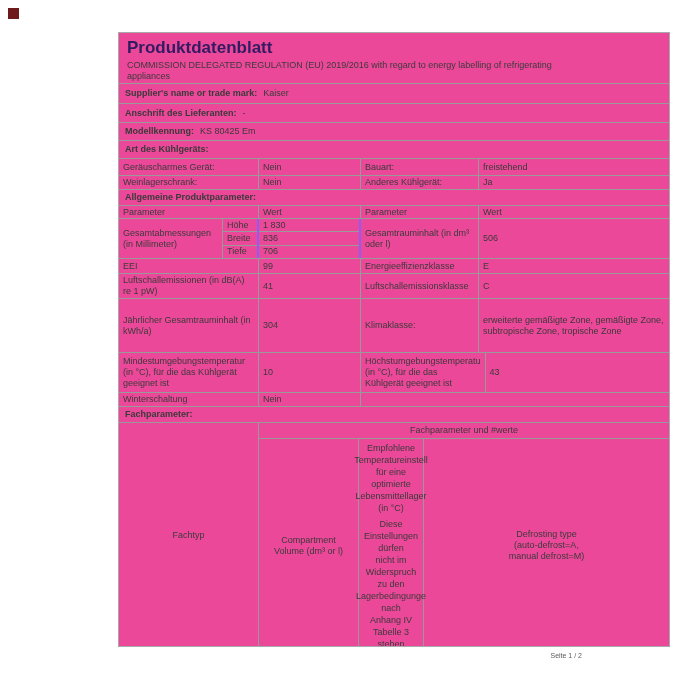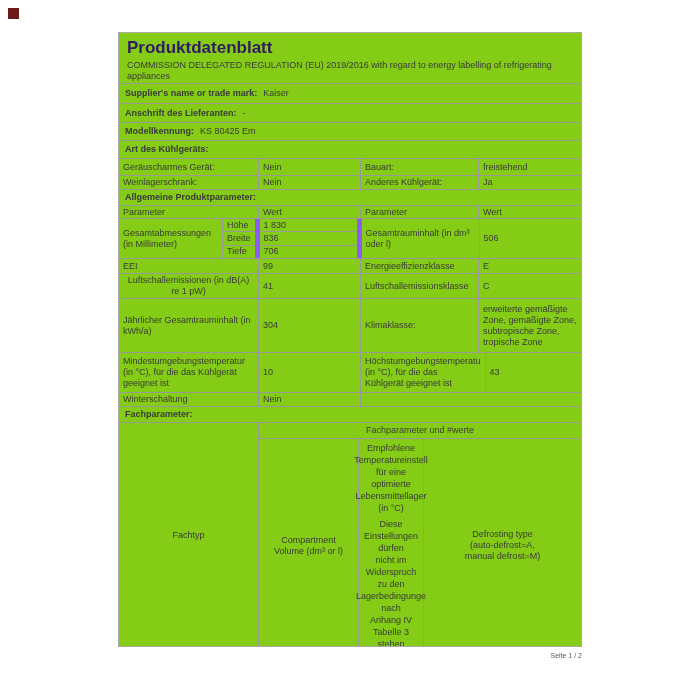--- a/index.html
+++ b/index.html
@@ -1,38 +1,38 @@
 <!DOCTYPE html>
 <html><head>
 <meta charset="utf-8">
 <style>
   html,body{margin:0;padding:0;background:#ffffff;}
   .canvas{position:relative;width:700px;height:700px;background:#ffffff;
           font-family:"Liberation Sans",sans-serif;color:#3a3a3a;overflow:hidden;}
   .marker{position:absolute;left:8px;top:8px;width:11px;height:11px;background:#6e1a1a;}
-  .doc{position:absolute;left:118px;top:32px;width:464px;height:615px;background:#84cc16;
+  .doc{position:absolute;left:118px;top:32px;width:552px;height:615px;background:#ec4899;
        border:1px solid #a9a9a9;font-size:9px;line-height:11px;box-sizing:border-box;overflow:hidden;}
   .row{display:flex;align-items:center;border-bottom:1px solid #999;box-sizing:border-box;}
   .row.last{border-bottom:none;}
   .cell{box-sizing:border-box;padding:1px 4px;border-right:1px solid #999;align-self:stretch;
         display:flex;align-items:center;}
   .cell.end{border-right:none;}
   .w104{flex:0 0 104px;} .w140{flex:0 0 140px;} .w102{flex:0 0 102px;} .w118{flex:0 0 118px;}
   .w36{flex:0 0 36px;} .w100{flex:0 0 100px;} .w62{flex:0 0 62px;} .w58{flex:0 0 58px;}
   .wrest{flex:1 1 auto;}
   .h51{height:51px;} .h20{height:20px;} .h19{height:19px;} .h18{height:18px;} .h17{height:17px;}
   .h14{height:14px;} .h16{height:16px;} .h13{height:13px;} .h40{height:40px;} .h15{height:15px;align-items:flex-end;}
-  .h25{height:25px;text-align:center;} .h54{height:54px;} .h225{height:225px;}
+  .h25{height:25px;} .h54{height:54px;} .h225{height:225px;}
   .pad{padding:0 6px;}
   .b{font-weight:bold;}
   .b.lbl{margin-right:6px;}
   .head{display:block;border-bottom:1px solid #999;box-sizing:border-box;padding:5px 8px 0 8px;}
   .head h1{margin:0;font-size:17px;line-height:20px;font-weight:bold;color:#311b62;}
   .head p{margin:2px 0 0 0;font-size:9px;line-height:11px;width:444px;}
-  .subcol{display:flex;flex-direction:column;align-self:stretch;border-right:5px solid #8b5cf6;box-sizing:border-box;}
+  .subcol{display:flex;flex-direction:column;align-self:stretch;border-right:2px solid #8b5cf6;box-sizing:border-box;}
   .subcol>div{flex:1 1 auto;display:flex;align-items:center;padding:0 4px;
               border-bottom:1px solid #999;box-sizing:border-box;}
   .subcol>div:last-child{border-bottom:none;}
   .pre{white-space:pre-line;text-align:center;}
   .prefix{white-space:pre;}
   .fach-right{flex:1 1 auto;display:flex;flex-direction:column;align-self:stretch;}
   .fach-head{height:16px;flex:0 0 16px;border-bottom:1px solid #999;display:flex;
              align-items:center;justify-content:center;box-sizing:border-box;}
   .fach-cols{flex:1 1 auto;display:flex;}
   .fcell{border-right:1px solid #999;box-sizing:border-box;display:flex;flex-direction:column;

